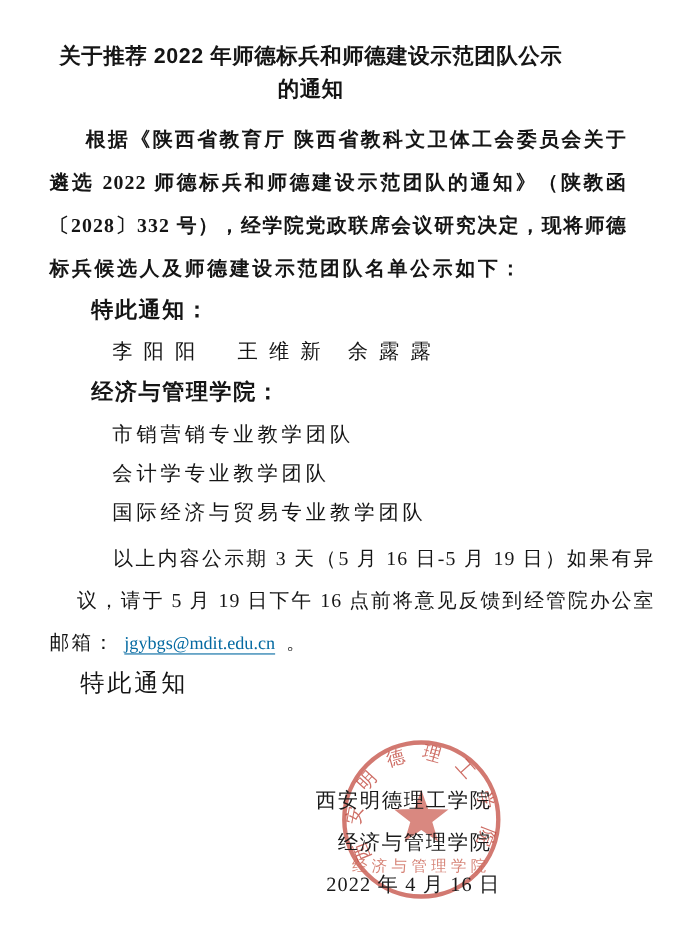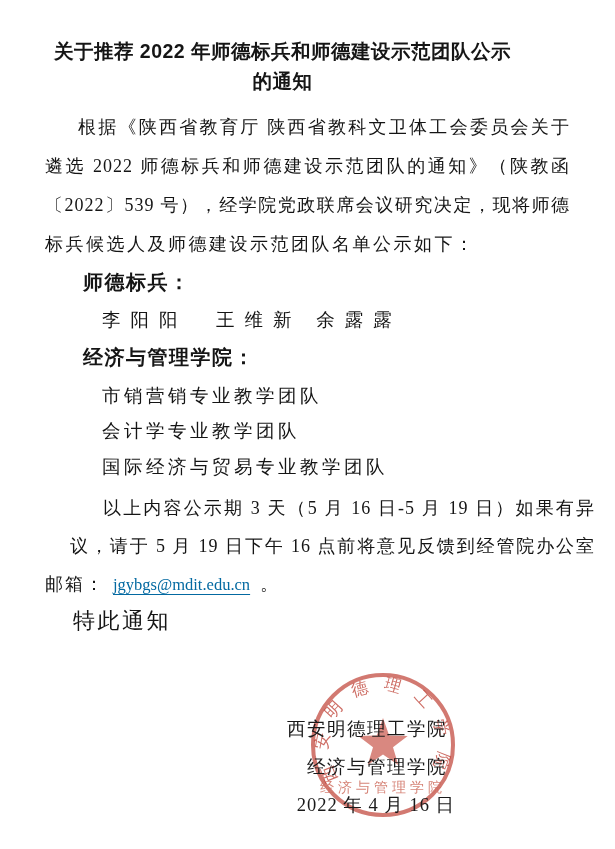--- a/index.html
+++ b/index.html
@@ -19,21 +19,21 @@
     font-family:"Liberation Sans","DejaVu Sans",sans-serif;
     font-weight:bold;
     font-size:19.5px;
     letter-spacing:0.5px;
     line-height:30px;
   }
   .para{font-size:18px;line-height:39px;}
   .para .ln{text-align:justify;text-align-last:justify;letter-spacing:1px;}
   .para .ln.first{text-indent:33px;}
   .para .ln.last{text-align:left;text-align-last:left;letter-spacing:2.5px;}
-  .p1{top:108px;}
+  .p1{top:108px;font-weight:bold;}
   .p2{top:490px;line-height:37.5px;margin-left:25px;}
   .sec-heading{
     font-family:"Liberation Sans","DejaVu Sans",sans-serif;
     font-weight:bold;
     font-size:20px;
     letter-spacing:1.5px;
     line-height:38px;
     padding-left:38px;
   }
   .h-biaobing{top:263px;}
@@ -83,25 +83,25 @@
 </head>
 <body>
 
 <div class="page">
 
   <div class="abs doc-title">关于推荐 2022 年师德标兵和师德建设示范团队公示的通知</div>
 
   <div class="abs para p1">
     <div class="ln first">根据《陕西省教育厅 陕西省教科文卫体工会委员会关于</div>
     <div class="ln">遴选 2022 师德标兵和师德建设示范团队的通知》（陕教函</div>
-    <div class="ln">〔2022〕539 号），经学院党政联席会议研究决定，现将师德</div>
+    <div class="ln">〔2028〕332 号），经学院党政联席会议研究决定，现将师德</div>
     <div class="ln last">标兵候选人及师德建设示范团队名单公示如下：</div>
   </div>
 
-  <div class="abs sec-heading h-biaobing">师德标兵：</div>
+  <div class="abs sec-heading h-biaobing">特此通知：</div>
 
   <div class="abs list-line names">李阳阳　王维新 余露露</div>
 
   <div class="abs sec-heading h-tuandui">经济与管理学院：</div>
 
   <div class="abs list-line team-0">市销营销专业教学团队</div>
   <div class="abs list-line team-1">会计学专业教学团队</div>
   <div class="abs list-line team-2">国际经济与贸易专业教学团队</div>
 
   <div class="abs para p2">

